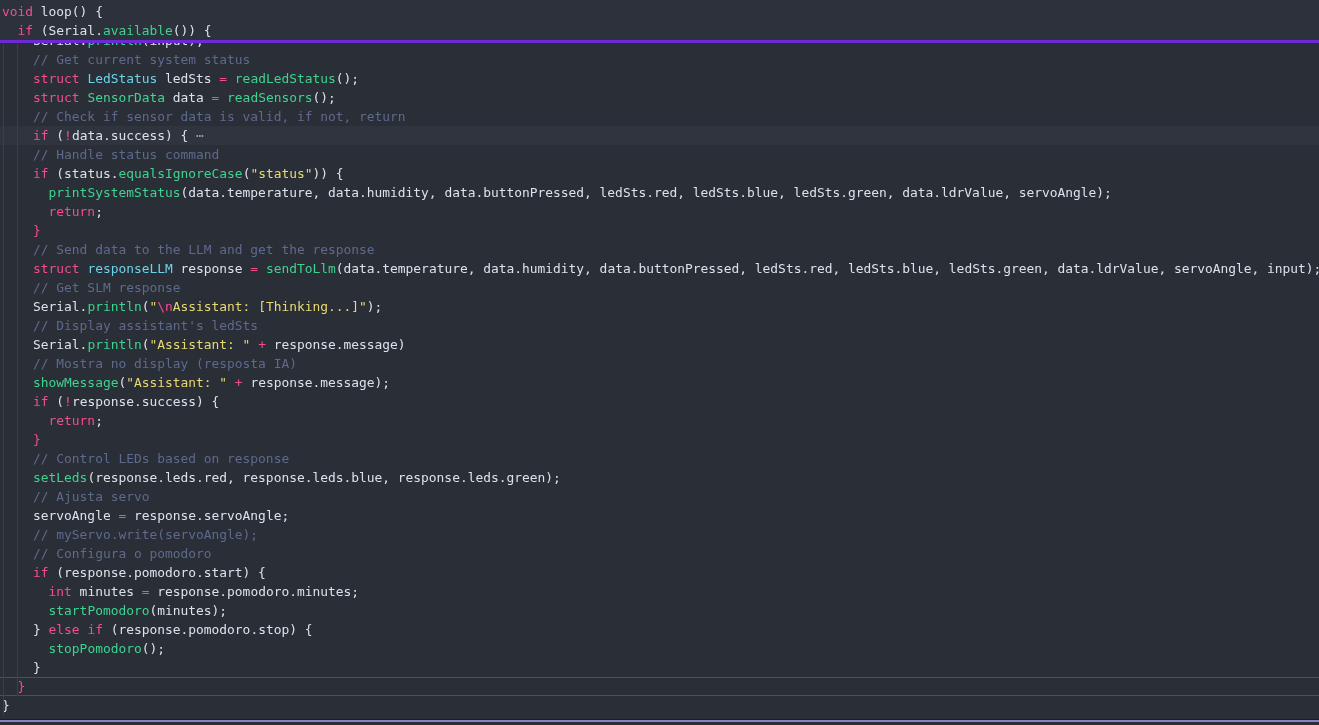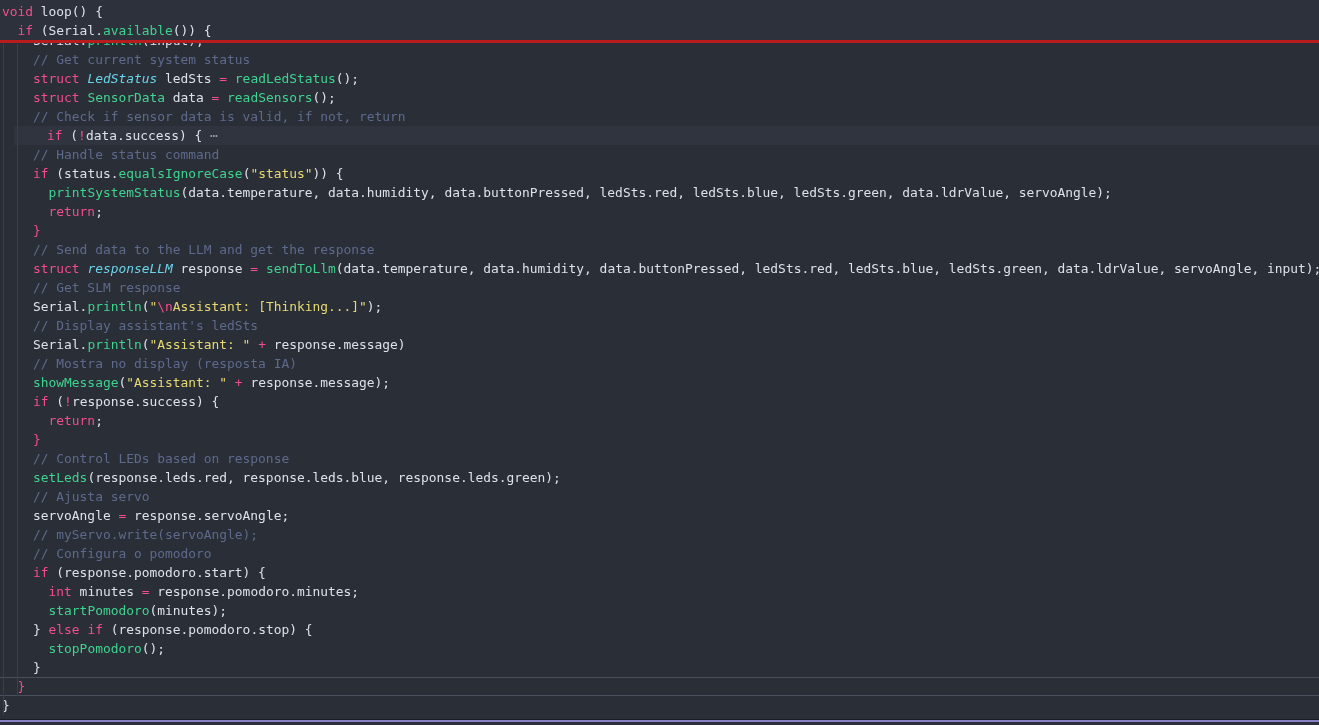--- a/index.html
+++ b/index.html
@@ -8,35 +8,35 @@
     width:1319px;height:725px;
     overflow:hidden;
     background:var(--bg);
     font-family:"DejaVu Sans Mono","Liberation Mono",monospace;
     font-size:12.9px;
     line-height:19px;
     color:var(--tx);
   }
   .code{padding-top:31px;position:relative;z-index:1;}
   .row{height:19px;white-space:pre;padding-left:2px;}
-  .row.fold{background:var(--fold-bg);margin-left:14px;}
+  .row.fold{background:var(--fold-bg);}
   .tk-k{color:var(--kw);}
   .tk-v{color:var(--tx);}
   .tk-f{color:var(--fn);}
-  .tk-t{color:var(--ty);font-style:italic;}
+  .tk-t{color:var(--ty);}
   .tk-tg{color:var(--tyg);}
   .tk-s{color:var(--str);}
   .tk-e{color:var(--kw);}
   .tk-c{color:var(--cm);}
   .tk-el{color:var(--el);}
   .sticky{
     position:absolute;top:0;left:0;width:100%;
     padding-top:2px;
     background:var(--sticky-bg);
-    border-bottom:3px solid #b91c1c;
+    border-bottom:3px solid #6d28d9;
     z-index:5;
   }
   .guide{position:absolute;width:1px;background:var(--guide);z-index:3;}
   .guide.g1{left:3px;top:44px;height:671px;}
   .guide.g2{left:17px;top:44px;height:652px;}
   .cur-line{
     position:absolute;left:0;width:100%;top:677px;height:17px;
     border-top:1px solid var(--cur-border);
     border-bottom:1px solid var(--cur-border);
     z-index:2;pointer-events:none;

